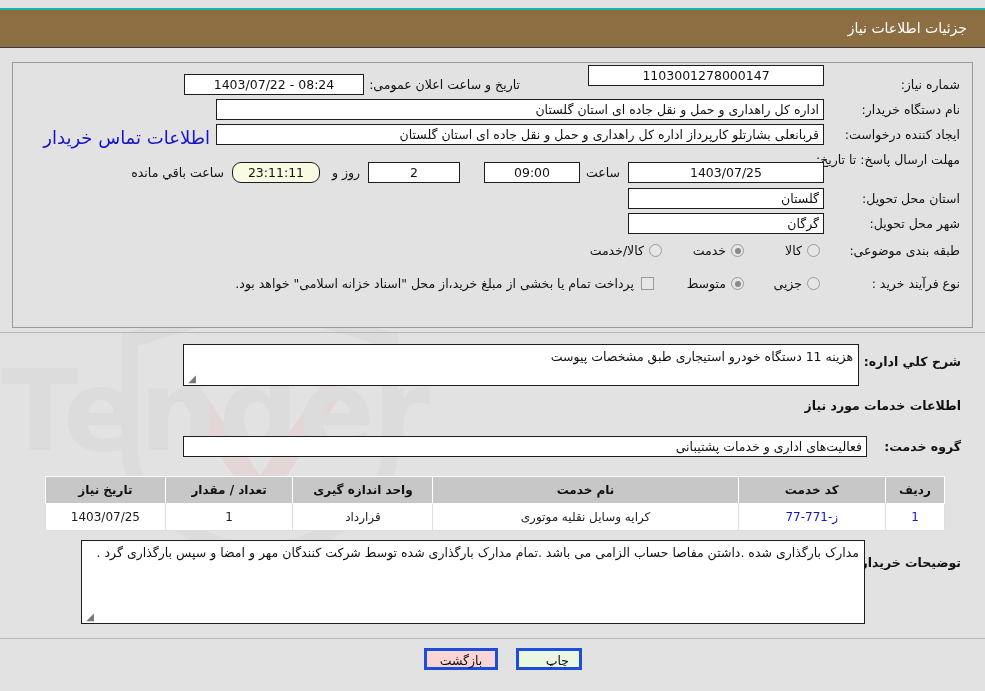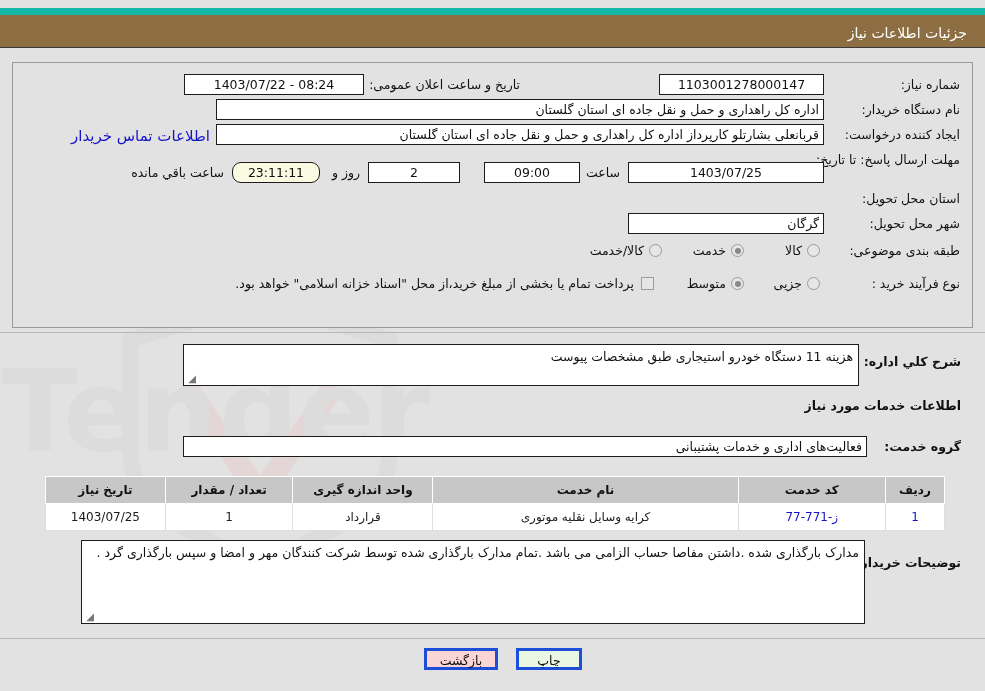--- a/index.html
+++ b/index.html
@@ -13,21 +13,21 @@
     direction:rtl;
   }
   
   #watermark{
     position:absolute;left:0;top:150px;width:985px;height:420px;
     pointer-events:none;z-index:0;opacity:.30;
   }
   
   .topbar{
     position:absolute;left:0;top:8px;width:985px;height:40px;
-    background:#8d6e43;border-top:7px solid #14b8a6;border-bottom:1px solid #3a3a3a;
+    background:#8d6e43;border-top:2px solid #14b8a6;border-bottom:1px solid #3a3a3a;
     box-sizing:border-box;z-index:2;
   }
   .topbar .ttl{
     position:absolute;right:18px;top:10px;color:#ffffff;font-size:14px;
     letter-spacing:.2px;
   }
   
   .panel{
     position:absolute;left:12px;width:961px;
     background:#e2e2e2;
@@ -40,21 +40,21 @@
   .lbl.b{font-weight:bold;}
   .fld{
     position:absolute;background:#ffffff;border:1px solid #1c1c1c;
     box-sizing:border-box;height:21px;line-height:19px;
     font-size:12.5px;color:#111;padding:0 4px;text-align:center;
     overflow:hidden;white-space:nowrap;
   }
   .fld.right{text-align:right;}
   .fld.timer{background:#fbfbe3;}
   .note{position:absolute;font-size:12.5px;color:#111;white-space:nowrap;}
-  .link{position:absolute;font-size:15px;color:#1414c8;white-space:nowrap;cursor:pointer;}
+  .link{position:absolute;font-size:18px;color:#1414c8;white-space:nowrap;cursor:pointer;}
 
   
   .radio{
     position:absolute;width:13px;height:13px;border-radius:50%;
     border:1px solid #9b9b9b;background:#e6e6e6;box-sizing:border-box;
   }
   .radio.on::after{
     content:"";position:absolute;left:2.5px;top:2.5px;width:6px;height:6px;
     border-radius:50%;background:#8a8a8a;
   }
@@ -118,21 +118,21 @@
   <text x="430" y="300" font-family="DejaVu Sans, sans-serif" font-size="112" font-weight="bold" fill="#e9c4c4" opacity="0">.net</text>
 </svg>
 
 <div class="topbar">
   <div class="ttl">جزئیات اطلاعات نیاز</div>
 </div>
 
 <div class="panel" id="panel-top">
 
   <div class="lbl" style="right:12px;top:14px;">شماره نیاز:</div>
-  <div class="fld" style="right:148px;top:11px;width:165px;">1103001278000147</div>
+  <div class="fld" style="right:148px;top:2px;width:236px;">1103001278000147</div>
 
   <div class="lbl" style="right:452px;top:14px;">تاریخ و ساعت اعلان عمومی:</div>
   <div class="fld" style="right:608px;top:11px;width:180px;">08:24 - 1403/07/22</div>
 
   <div class="lbl" style="right:12px;top:39px;">نام دستگاه خریدار:</div>
   <div class="fld right" style="right:148px;top:36px;width:608px;">اداره کل راهداری و حمل و نقل جاده ای استان گلستان</div>
 
   <div class="lbl" style="right:12px;top:64px;">ایجاد کننده درخواست:</div>
   <div class="fld right" style="right:148px;top:61px;width:608px;text-align:right;">قربانعلی بشارتلو کارپرداز اداره کل راهداری و حمل و نقل جاده ای استان گلستان</div>
   <div class="link" style="right:762px;top:64px;">اطلاعات تماس خریدار</div>
@@ -142,20 +142,21 @@
   </div>
   <div class="fld" style="right:148px;top:99px;width:196px;">1403/07/25</div>
   <div class="lbl" style="right:352px;top:102px;">ساعت</div>
   <div class="fld" style="right:392px;top:99px;width:96px;">09:00</div>
   <div class="fld" style="right:512px;top:99px;width:92px;">2</div>
   <div class="lbl" style="right:612px;top:102px;">روز و</div>
   <div class="fld timer" style="right:652px;top:99px;width:88px;border-radius:9px;">23:11:11</div>
   <div class="lbl" style="right:748px;top:102px;">ساعت باقي مانده</div>
 
   <div class="lbl" style="right:12px;top:128px;">استان محل تحویل:</div>
+  <div class="fld right" style="right:148px;top:125px;width:196px;">گلستان</div>
 
   <div class="lbl" style="right:12px;top:153px;">شهر محل تحویل:</div>
   <div class="fld right" style="right:148px;top:150px;width:196px;">گرگان</div>
 
   <div class="lbl" style="right:12px;top:180px;margin-left:43px;">طبقه بندی موضوعی:</div>
   <div class="radio" style="right:152px;top:181px;"></div>
   <div class="rlabel" style="right:170px;top:180px;">کالا</div>
   <div class="radio on" style="right:228px;top:181px;"></div>
   <div class="rlabel" style="right:246px;top:180px;">خدمت</div>
   <div class="radio" style="right:310px;top:181px;"></div>
@@ -211,14 +212,14 @@
 
   <div class="lbl b" style="right:12px;top:219px;">توضیحات خریدار:</div>
   <div class="ta" style="right:108px;top:204px;width:784px;height:84px;">
     <span>مدارک بارگذاری شده .داشتن مفاصا حساب الزامی می باشد .تمام مدارک بارگذاری شده توسط شرکت کنندگان مهر و امضا و سپس بارگذاری گرد .</span>
     <span class="grip">◢</span>
   </div>
 </div>
 
 <div class="hr" style="top:638px;"></div>
 
-<div class="btn print" style="left:516px;top:648px;width:66px;">چاپ</div>
+<div class="btn print" style="left:516px;top:648px;width:66px;text-align:right;">چاپ</div>
 <div class="btn back" style="left:424px;top:648px;width:74px;">بازگشت</div>
 
 </body></html>

